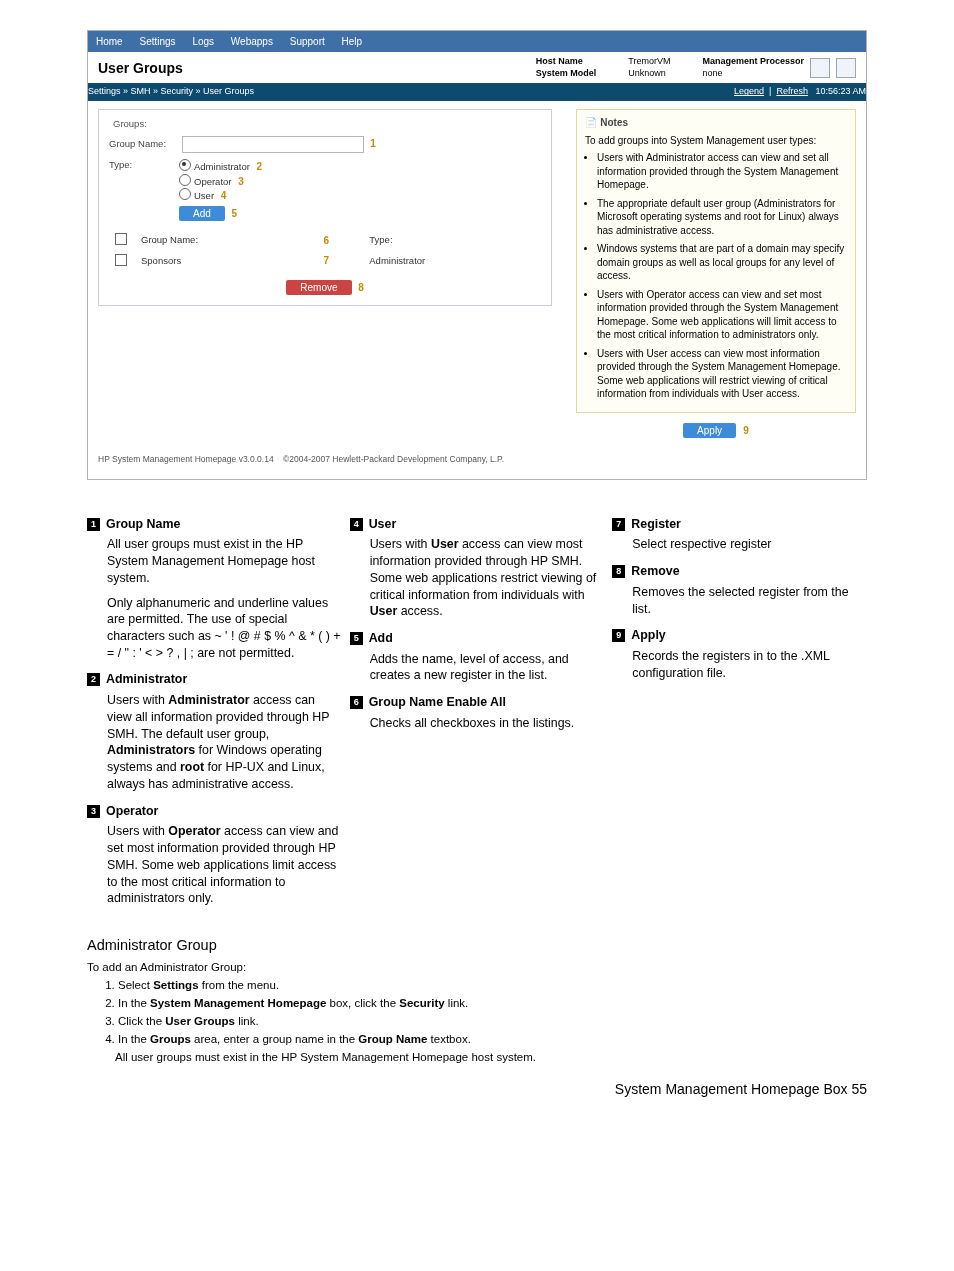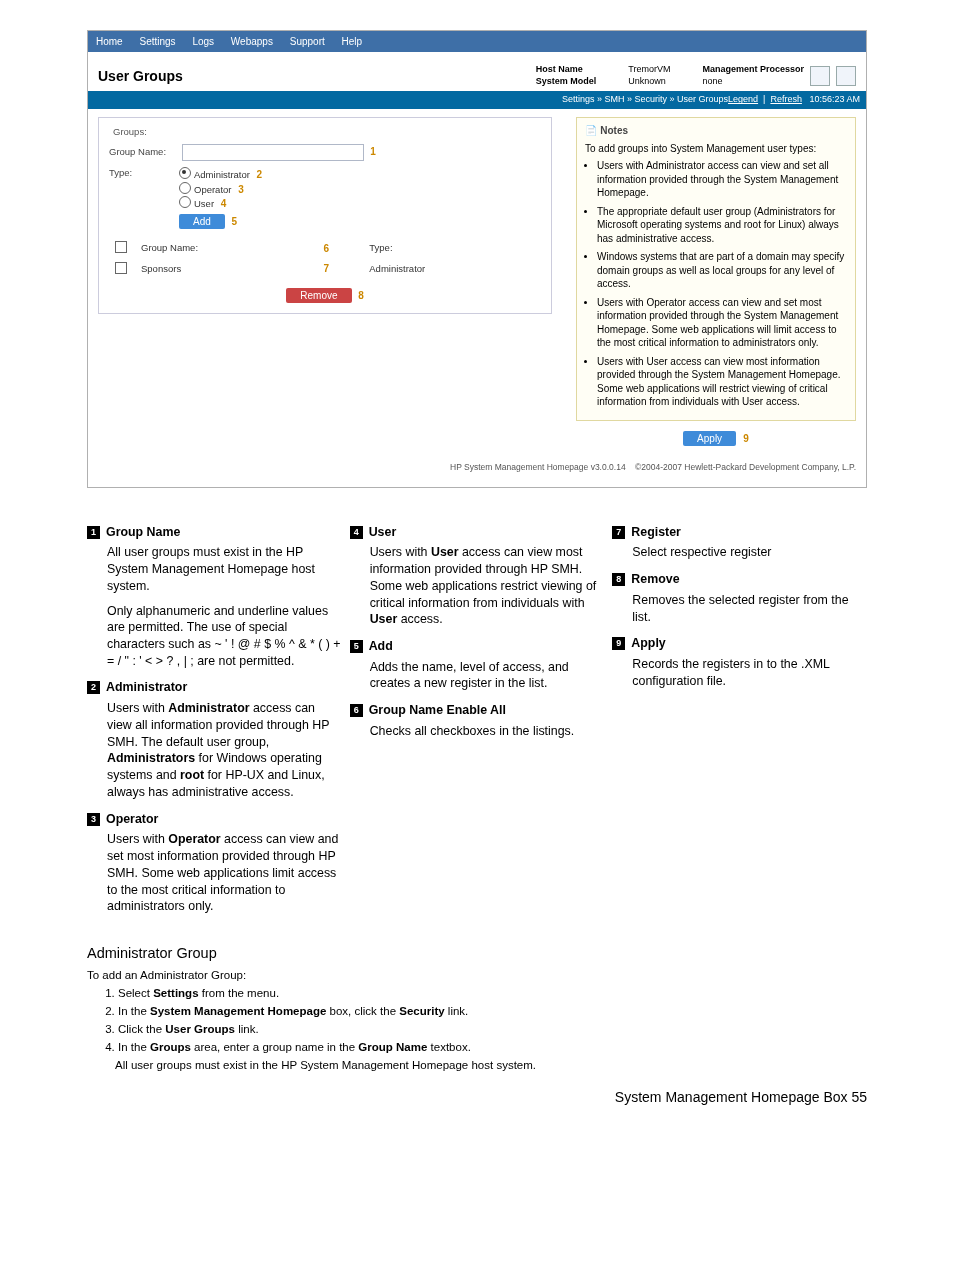--- a/index.html
+++ b/index.html
@@ -1,26 +1,26 @@
 <!DOCTYPE html>
 <html><head>
 <meta charset="utf-8">
 <style>
 body{margin:0;background:#fff;font-family:Arial,Helvetica,sans-serif;color:#000;font-size:11.5px}
 .page{width:780px;margin:30px auto 40px;padding:0 10px}
 .screenshot{border:1px solid #b0b0b0;background:#fff;padding:8px 10px 14px;line-height:1.3}
-.menubar{background:#3e6fa7;color:#fff;font-size:10px;padding:4px 8px;margin:-8px -10px 12px}
+.menubar{background:#3e6fa7;color:#fff;font-size:10px;padding:4px 8px;margin:-8px -10px 4px}
 .menubar span{margin-right:14px}
 .hdrrow{display:flex;align-items:center;gap:6px}
 .hdrrow .title{font-size:14px;font-weight:bold;flex:1}
 .meta{display:flex;font-size:9px;gap:32px}
 .meta div{line-height:1.3}
 .meta b{font-weight:bold}
 .iconsq{width:18px;height:18px;border:1px solid #9aa;background:#f0f4fa}
-.toolbar{background:#0369a1;color:#fff;font-size:9px;padding:3px 6px;margin:4px -10px 8px;text-align:right}
+.toolbar{background:#0c4a6e;color:#fff;font-size:9px;padding:3px 0;margin:4px -10px 8px;text-align:left}
 .toolbar .right{float:right}
 .toolbar a{color:#fff;text-decoration:underline}
 .maingrid{display:flex;gap:24px}
 .leftcol{flex:1}
 .rightcol{width:280px}
 .fset{border:1px solid #ccd;padding:8px 10px 10px;font-size:9.5px;color:#333}
 .fset .leg{margin-top:-14px;background:#fff;padding:0 4px;display:inline-block;color:#555}
 .label{display:inline-block;width:70px;color:#444}
 .input{border:1px solid #b0b8c8;height:15px;width:180px;display:inline-block;vertical-align:middle;background:#fff}
 .radio{width:10px;height:10px;border:1px solid #666;border-radius:50%;display:inline-block;vertical-align:-1px;margin-right:3px;position:relative}
@@ -29,21 +29,21 @@
 .btn.rm{background:#cb4444}
 .callout{color:#c80;font-weight:bold;font-size:10px;margin-left:4px}
 .tbl{width:100%;font-size:9.5px;margin-top:8px}
 .tbl td{padding:2px 4px;color:#333}
 .chk{width:10px;height:10px;border:1px solid #666;display:inline-block;vertical-align:-1px}
 .notesbox{border:1px solid #e0d8a0;background:#fffef5;padding:6px 8px;font-size:10px;line-height:1.35}
 .notesbox .nh{font-weight:bold;color:#444;margin-bottom:4px}
 .notesbox ul{margin:4px 0 0 12px;padding:0}
 .notesbox li{margin-bottom:5px}
 .applyrow{text-align:center;margin:10px 0}
-.footer{font-size:8.5px;color:#555;text-align:right;margin-top:6px}
+.footer{font-size:8.5px;color:#555;text-align:left;margin-top:6px}
 .defs{display:flex;gap:8px;margin-top:26px;font-size:12.4px;line-height:1.35}
 .defs .col{flex:1}
 .numbox{display:inline-block;width:13px;height:13px;background:#000;color:#fff;font-size:9px;text-align:center;line-height:13px;vertical-align:1px;margin-right:6px}
 .defterm{font-weight:bold;margin:10px 0 4px}
 .defbody{margin:0 0 8px 20px}
 .defbody b{font-weight:bold}
 .sec{font-size:14.5px;margin:22px 0 8px}
 .sec.sec-pagefoot{font-size:14px;text-align:right;margin-top:18px}
 ol.steps{margin:6px 0 6px 31px;padding:0}
 ol.steps li{margin-bottom:6px}

